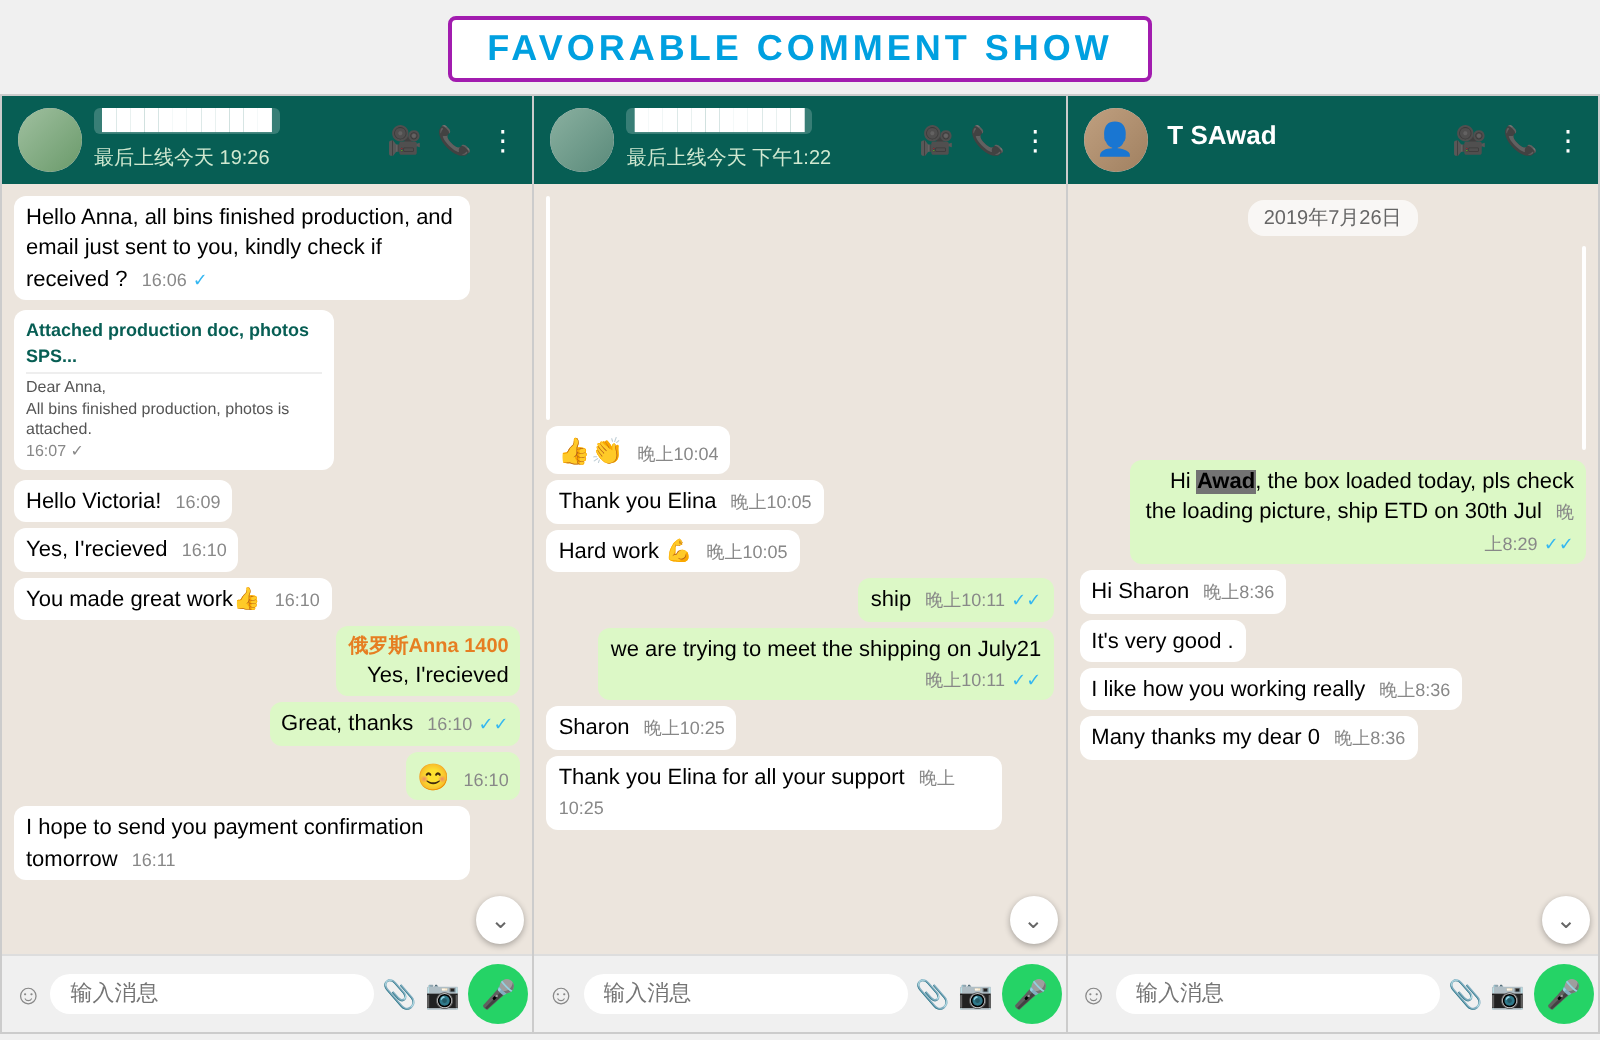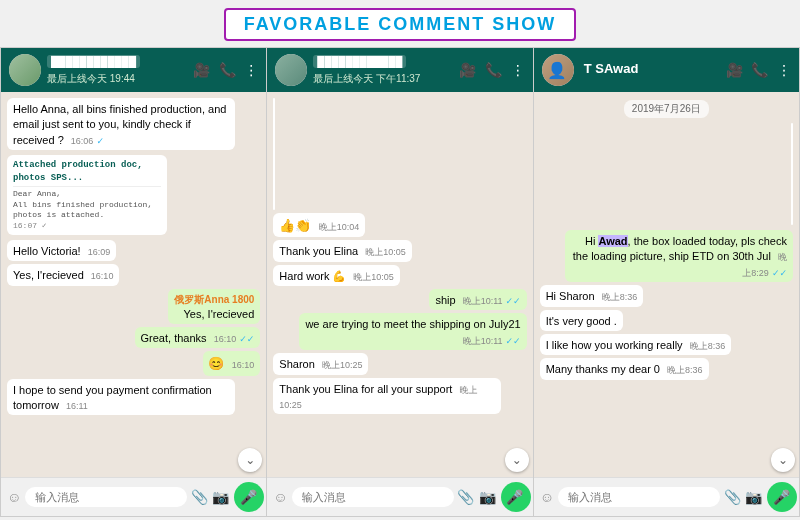--- a/index.html
+++ b/index.html
@@ -224,21 +224,20 @@
 
     
     .doc-bubble {
       background: white;
       border-radius: 6px;
       padding: 4px 6px;
       font-size: 9px;
       color: #333;
       max-width: 160px;
       margin: 2px 0;
-      font-family: Liberation Mono, monospace;
     }
     .doc-header {
       font-size: 9px;
       font-weight: bold;
       color: #075e54;
       border-bottom: 1px solid #eee;
       padding-bottom: 2px;
       margin-bottom: 2px;
     }
 
@@ -289,21 +288,21 @@
       border-radius: 50%;
       display: flex;
       align-items: center;
       justify-content: center;
       box-shadow: 0 1px 3px rgba(0,0,0,0.3);
       font-size: 12px;
       color: #666;
     }
 
     .highlight-yellow {
-      background: #c4b5fd;
+      background: #737373;
       font-weight: bold;
     }
     .emoji {
       font-size: 13px;
     }
   </style>
 </head>
 <body>
 
 <div class="header-banner">
@@ -314,21 +313,21 @@
 
 <div class="panels-container">
 
   <div class="chat-panel">
     <div class="chat-header">
       <div class="avatar">
         <div class="avatar-img" style="background: linear-gradient(135deg, #a0c0a0, #6a9a6a);"></div>
       </div>
       <div class="header-info">
         <div class="header-name" style="font-size:10px; background:rgba(255,255,255,0.2);">████████████</div>
-        <div class="header-status">最后上线今天 19:44</div>
+        <div class="header-status">最后上线今天 19:26</div>
       </div>
       <div class="header-icons">
         <span class="header-icon">🎥</span>
         <span class="header-icon">📞</span>
         <span class="header-icon">⋮</span>
       </div>
     </div>
     <div class="chat-body">
 
       <div class="msg msg-left">
@@ -354,24 +353,30 @@
           <span>Hello Victoria!</span>
           <span class="msg-time">16:09</span>
         </div>
       </div>
       <div class="msg msg-left">
         <div class="msg-bubble">
           <span>Yes, I'recieved</span>
           <span class="msg-time">16:10</span>
         </div>
       </div>
+      <div class="msg msg-left">
+        <div class="msg-bubble">
+          <span>You made great work👍</span>
+          <span class="msg-time">16:10</span>
+        </div>
+      </div>
 
       <div class="msg msg-right">
         <div class="msg-bubble outgoing">
-          <div class="sender-name">俄罗斯Anna 1800</div>
+          <div class="sender-name">俄罗斯Anna 1400</div>
           <span>Yes, I'recieved</span>
         </div>
       </div>
       <div class="msg msg-right">
         <div class="msg-bubble outgoing">
           <span>Great, thanks</span>
           <span class="msg-time">16:10</span>
           <span class="msg-tick">✓✓</span>
         </div>
       </div>
@@ -398,21 +403,21 @@
     </div>
   </div>
 
   <div class="chat-panel">
     <div class="chat-header">
       <div class="avatar">
         <div style="width:100%; height:100%; background: linear-gradient(135deg, #8ab0a0, #5a8a7a); border-radius:50%;"></div>
       </div>
       <div class="header-info">
         <div class="header-name" style="font-size:10px; background:rgba(255,255,255,0.2);">████████████</div>
-        <div class="header-status">最后上线今天 下午11:37</div>
+        <div class="header-status">最后上线今天 下午1:22</div>
       </div>
       <div class="header-icons">
         <span class="header-icon">🎥</span>
         <span class="header-icon">📞</span>
         <span class="header-icon">⋮</span>
       </div>
     </div>
     <div class="chat-body">
 
       <div class="msg msg-left">

